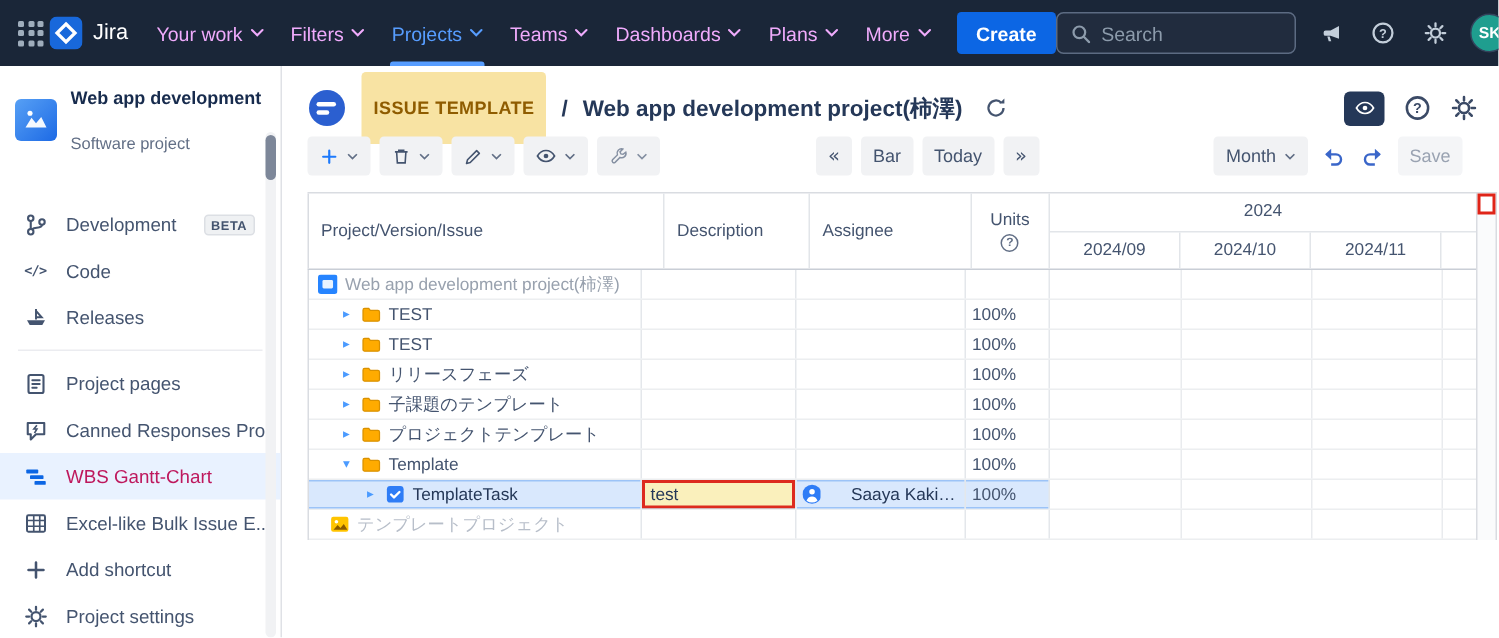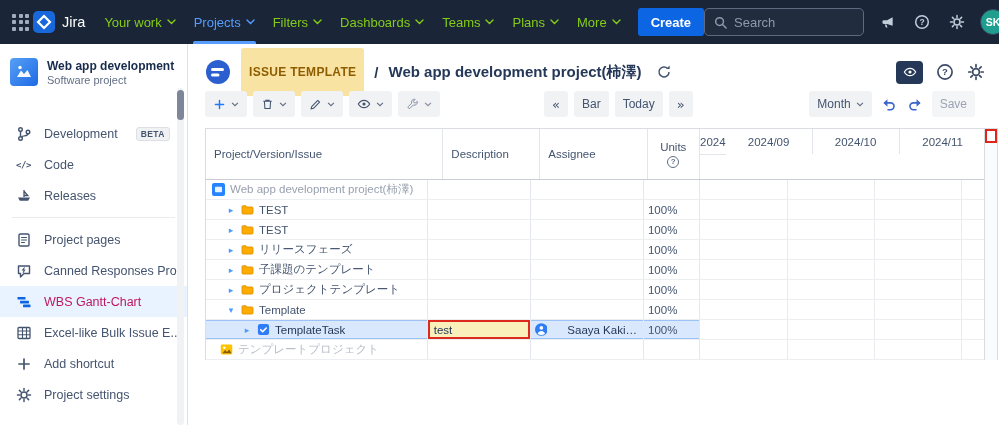--- a/index.html
+++ b/index.html
@@ -8,39 +8,39 @@
 svg{display:block}
 
 
 .topnav{height:44px;background:#1a2638;display:flex;align-items:center;padding:0 12px;color:#b6c2cf}
 .appswitcher{width:30px;height:30px;display:flex;align-items:center;justify-content:center;border-radius:4px;cursor:pointer}
 .dots{display:grid;grid-template-columns:repeat(3,4px);grid-gap:2.5px}
 .dots i{width:4px;height:4px;background:#9fadbc;border-radius:1px;display:block}
 .brand{display:flex;align-items:center;gap:7px;padding:0 10px 0 4px;cursor:pointer}
 .brand .word{color:#fff;font-weight:normal;font-size:14.5px}
 .nav-items{display:flex;align-items:center;height:44px}
-.nav-item{display:flex;align-items:center;gap:5px;padding:0 9px;height:44px;font-size:13px;color:#84cc16;cursor:pointer;position:relative;white-space:nowrap}
+.nav-item{display:flex;align-items:center;gap:5px;padding:0 9px;height:44px;font-size:13px;color:#f0abfc;cursor:pointer;position:relative;white-space:nowrap}
 .nav-item.active{color:#579dff}
 .nav-item.active::after{content:"";position:absolute;left:8px;right:8px;bottom:0;height:3px;background:#579dff;border-radius:2px 2px 0 0}
 .create-btn{background:#0c66e4;color:#fff;border:none;border-radius:3px;height:28px;padding:0 13px;font-size:13px;font-weight:bold;margin-left:8px;cursor:pointer;font-family:"Liberation Sans",sans-serif}
 .nav-right{margin-left:auto;display:flex;align-items:center;gap:11px}
 .search-box{display:flex;align-items:center;gap:7px;width:160px;height:28px;border:1px solid #5c6b82;border-radius:5px;padding:0 9px;color:#8c9bab;background:rgba(255,255,255,.03);cursor:text}
 .search-box span{font-size:13px}
 .nav-icon{width:24px;height:24px;display:flex;align-items:center;justify-content:center;color:#c3ceda;cursor:pointer}
 .avatar{width:26px;height:26px;border-radius:50%;background:#1f9e8f;color:#fff;font-size:10.5px;font-weight:bold;display:flex;align-items:center;justify-content:center;cursor:pointer;border:1px solid #33435c}
 
 
 .page{display:flex;height:381px}
 
 
 .sidebar{width:188px;border-right:1px solid #dfe1e6;position:relative;padding-top:12px;background:#fff}
 .proj{display:flex;gap:9px;padding:2px 10px 10px 10px;align-items:center}
 .proj-meta{min-width:0}
 .proj-name{font-size:12px;font-weight:bold;color:#172b4d;white-space:nowrap;overflow:hidden;max-width:128px}
-.proj-type{font-size:11px;color:#626f86;margin-top:1px}
+.proj-type{font-size:11px;color:#626f86;margin-top:18px}
 .side-items{margin-top:22px}
 .side-item{display:flex;align-items:center;gap:12px;height:31px;padding:0 8px 0 15px;font-size:12.5px;color:#44546f;cursor:pointer;white-space:nowrap}
 .side-item.selected{background:#e9f2ff;color:#be185d}
 .sicon{width:17px;height:17px;flex:none;display:flex;align-items:center;justify-content:center;color:#44546f}
 .side-item.selected .sicon{color:#0c66e4}
 .beta{font-size:8.5px;font-weight:bold;color:#44546f;background:#eff1f3;border:1px solid #dcdfe4;border-radius:3px;padding:1px 4px;letter-spacing:.4px;margin-left:6px}
 .side-divider{height:1px;background:#ebecf0;margin:6px 12px}
 .sb-track{position:absolute;top:44px;right:3px;width:7px;bottom:0;background:#f1f2f4;border-radius:4px}
 .sb-thumb{position:absolute;top:2px;left:0;width:7px;height:30px;background:#7d8799;border-radius:4px;cursor:pointer}
 .code-glyph{font-size:9px;font-weight:bold;letter-spacing:-.5px;font-family:"DejaVu Sans Mono",monospace}
@@ -70,21 +70,21 @@
 
 
 .grid{position:absolute;top:84px;left:17px;width:793px}
 .grid-header{display:flex;height:52px;border-top:1px solid #d9dce1;border-bottom:1px solid #c9ced6;background:#fff;width:779px}
 .gh-cell{border-right:1px solid #e2e5e9;display:flex;align-items:center;padding-left:8px;font-size:11.5px;color:#44546f}
 .ghc-name{width:254px;border-left:1px solid #d9dce1}
 .ghc-desc{width:103px}
 .ghc-assignee{width:114px}
 .ghc-units{width:56px;flex-direction:column;justify-content:center;gap:3px;padding-left:0;align-items:center}
 .units-help{width:12px;height:12px;border-radius:50%;border:1.3px solid #626f86;color:#626f86;font-size:8px;font-weight:bold;display:flex;align-items:center;justify-content:center;cursor:pointer}
-.gh-gantt{width:284px;display:flex;flex-direction:row}
+.gh-gantt{width:284px;display:flex;flex-direction:column}
 .gh-year{height:26px;display:flex;align-items:center;justify-content:center;font-size:11.5px;color:#44546f;border-bottom:1px solid #e2e5e9}
 .gh-months{display:flex;height:25px}
 .gh-month{width:87px;display:flex;align-items:center;justify-content:center;font-size:11.5px;color:#44546f;border-right:1px solid #e2e5e9}
 .gh-month.partial{width:23px;border-right:none}
 
 .grid-body{border-left:1px solid #d9dce1;width:779px}
 .row{display:flex;height:20px;border-bottom:1px solid #eceef0;background:#fff}
 .cell{display:flex;align-items:center;font-size:11.5px;color:#44546f;overflow:hidden;white-space:nowrap}
 .c-name{width:222px;border-right:1px solid #e4e7eb;gap:5px}
 .c-desc{width:103px;border-right:1px solid #e4e7eb}
@@ -131,40 +131,40 @@
       </svg>
     <span class="word">Jira</span>
   </div>
   <nav class="nav-items">
     <div class="nav-item">
         <span>Your work</span>
         <svg width="9" height="6" viewBox="0 0 9 6">
           <path d="M1 1l3.5 3.5L8 1" fill="none" stroke="currentColor" stroke-width="1.4" stroke-linecap="round"></path>
         </svg>
       </div>
+    <div class="nav-item">
+        <span>Filters</span>
+        <svg width="9" height="6" viewBox="0 0 9 6">
+          <path d="M1 1l3.5 3.5L8 1" fill="none" stroke="currentColor" stroke-width="1.4" stroke-linecap="round"></path>
+        </svg>
+      </div>
     <div class="nav-item active">
         <span>Projects</span>
         <svg width="9" height="6" viewBox="0 0 9 6">
           <path d="M1 1l3.5 3.5L8 1" fill="none" stroke="currentColor" stroke-width="1.4" stroke-linecap="round"></path>
         </svg>
       </div>
     <div class="nav-item">
-        <span>Filters</span>
+        <span>Teams</span>
         <svg width="9" height="6" viewBox="0 0 9 6">
           <path d="M1 1l3.5 3.5L8 1" fill="none" stroke="currentColor" stroke-width="1.4" stroke-linecap="round"></path>
         </svg>
       </div>
     <div class="nav-item">
         <span>Dashboards</span>
-        <svg width="9" height="6" viewBox="0 0 9 6">
-          <path d="M1 1l3.5 3.5L8 1" fill="none" stroke="currentColor" stroke-width="1.4" stroke-linecap="round"></path>
-        </svg>
-      </div>
-    <div class="nav-item">
-        <span>Teams</span>
         <svg width="9" height="6" viewBox="0 0 9 6">
           <path d="M1 1l3.5 3.5L8 1" fill="none" stroke="currentColor" stroke-width="1.4" stroke-linecap="round"></path>
         </svg>
       </div>
     <div class="nav-item">
         <span>Plans</span>
         <svg width="9" height="6" viewBox="0 0 9 6">
           <path d="M1 1l3.5 3.5L8 1" fill="none" stroke="currentColor" stroke-width="1.4" stroke-linecap="round"></path>
         </svg>
       </div>

